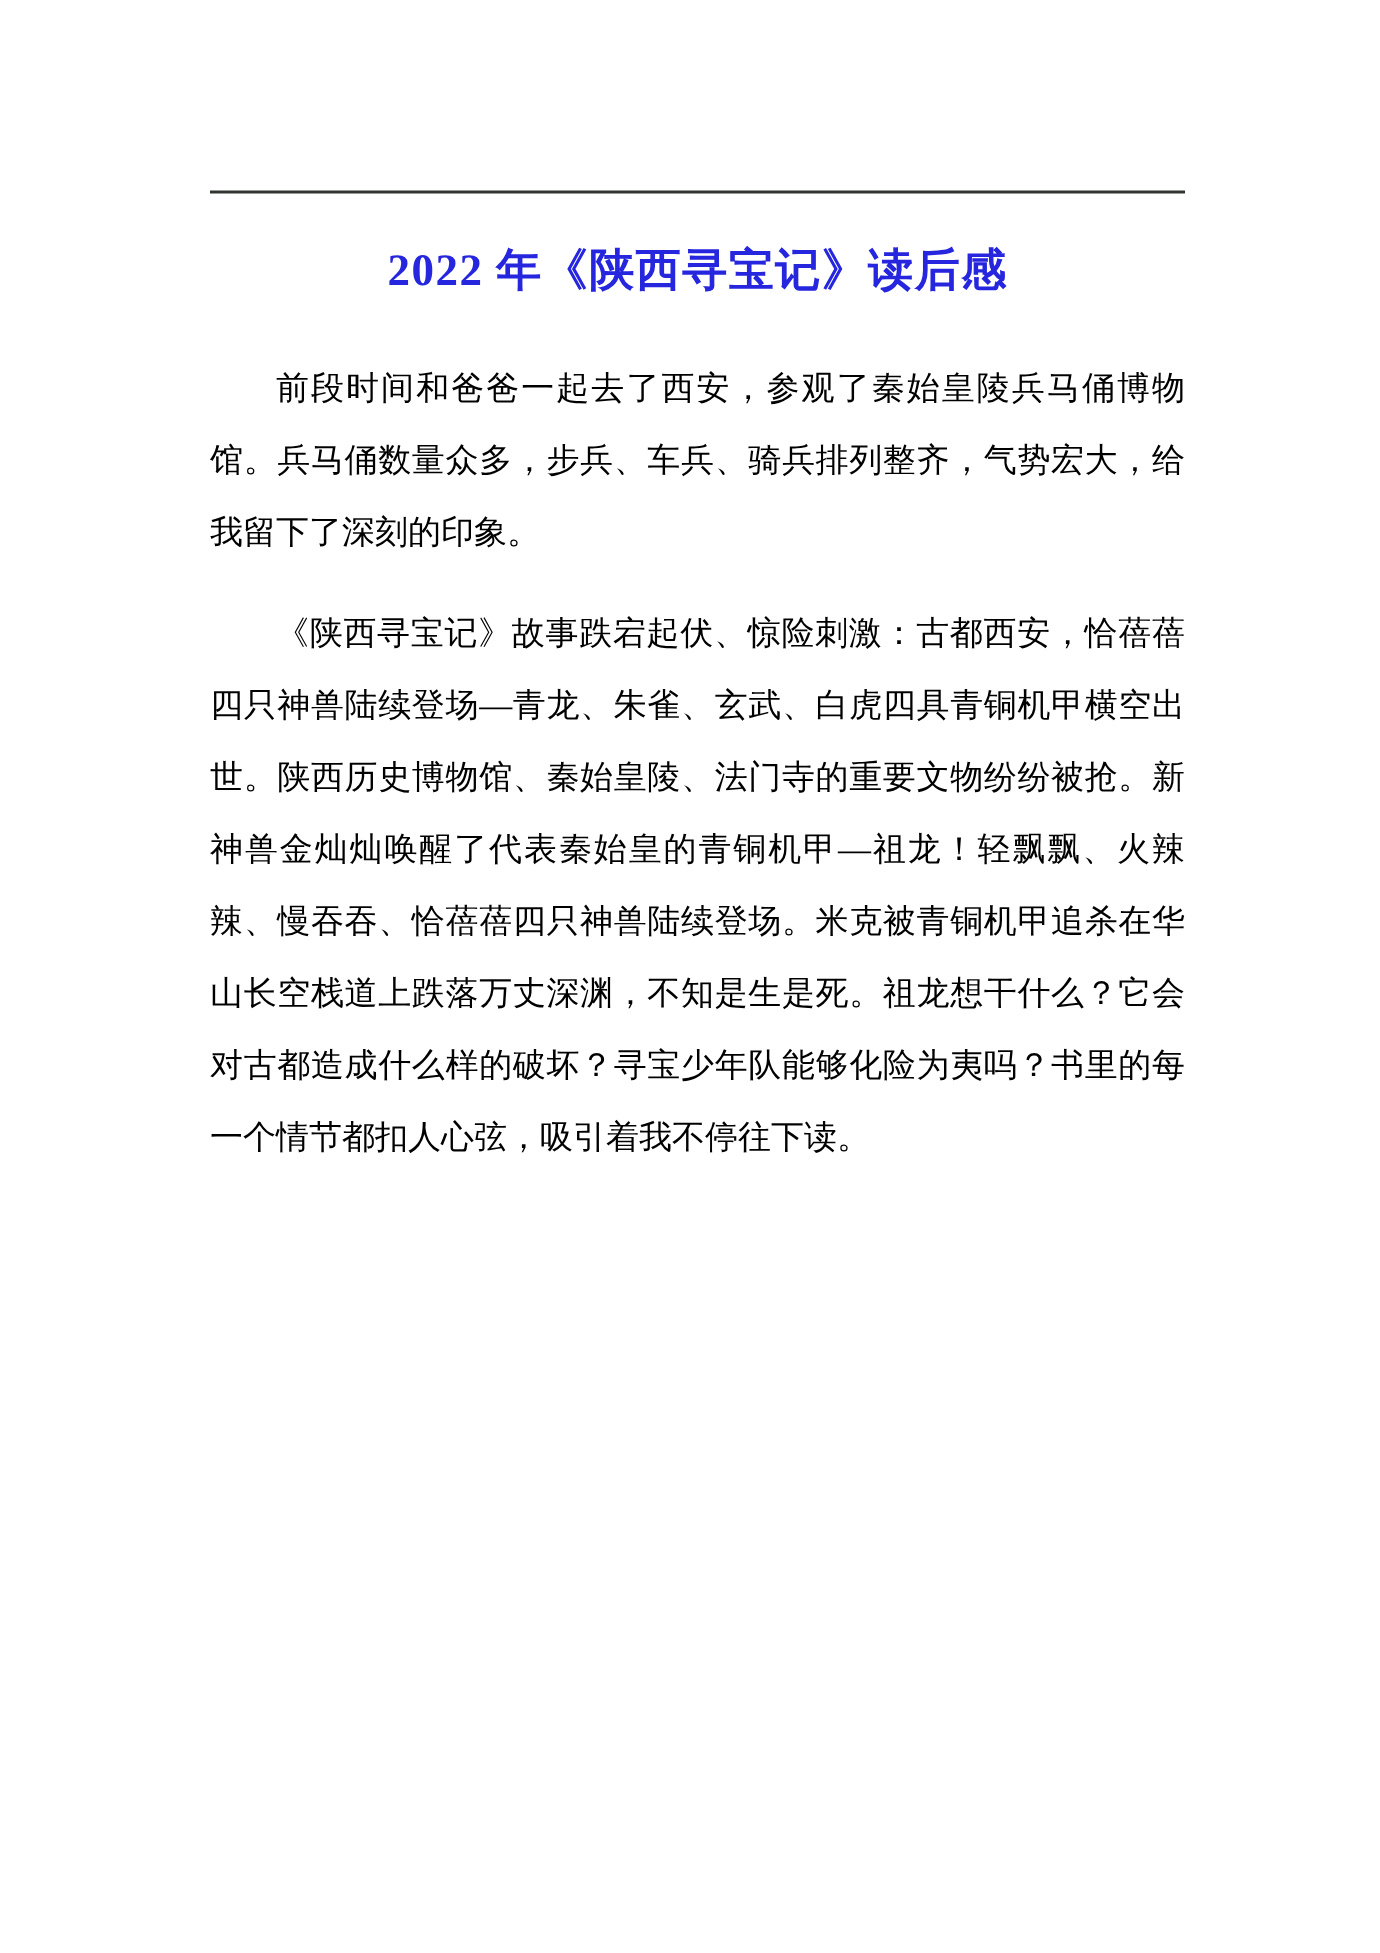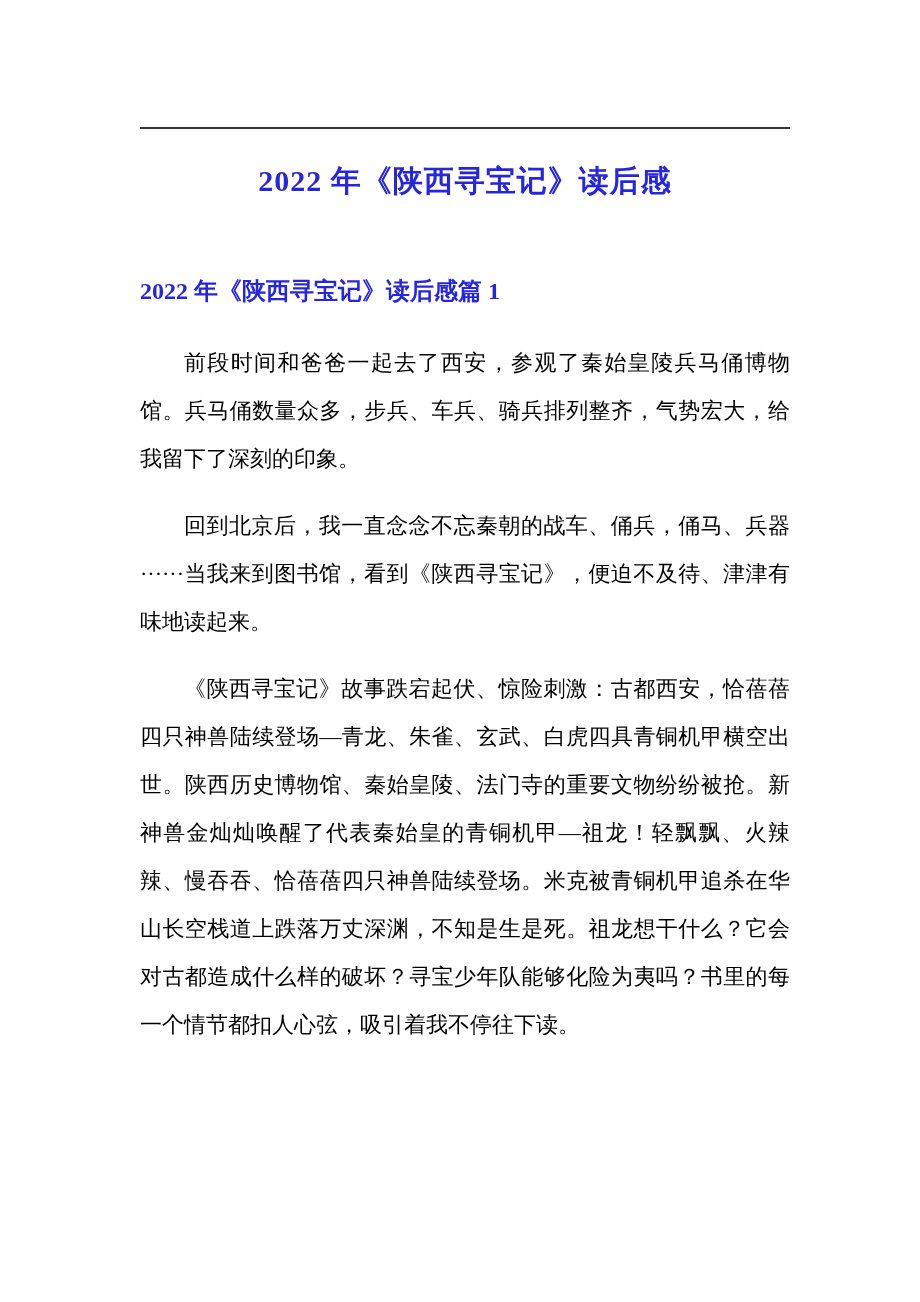--- a/index.html
+++ b/index.html
@@ -59,22 +59,20 @@
 </head>
 <body>
 
 <div class="page">
   <div class="content">
 
     <hr class="header-rule">
 
     <h1 class="doc-title">2022 年《陕西寻宝记》读后感</h1>
 
-    <h2 class="section-heading">2022 年《陕西寻宝记》读后感篇 1</h2>
 
     <div class="body-text">
       <p>前段时间和爸爸一起去了西安，参观了秦始皇陵兵马俑博物馆。兵马俑数量众多，步兵、车兵、骑兵排列整齐，气势宏大，给我留下了深刻的印象。</p>
-      <p>回到北京后，我一直念念不忘秦朝的战车、俑兵，俑马、兵器······当我来到图书馆，看到《陕西寻宝记》，便迫不及待、津津有味地读起来。</p>
       <p>《陕西寻宝记》故事跌宕起伏、惊险刺激：古都西安，恰蓓蓓四只神兽陆续登场—青龙、朱雀、玄武、白虎四具青铜机甲横空出世。陕西历史博物馆、秦始皇陵、法门寺的重要文物纷纷被抢。新神兽金灿灿唤醒了代表秦始皇的青铜机甲—祖龙！轻飘飘、火辣辣、慢吞吞、恰蓓蓓四只神兽陆续登场。米克被青铜机甲追杀在华山长空栈道上跌落万丈深渊，不知是生是死。祖龙想干什么？它会对古都造成什么样的破坏？寻宝少年队能够化险为夷吗？书里的每一个情节都扣人心弦，吸引着我不停往下读。</p>
     </div>
 
   </div>
 </div>
 
 </body></html>

